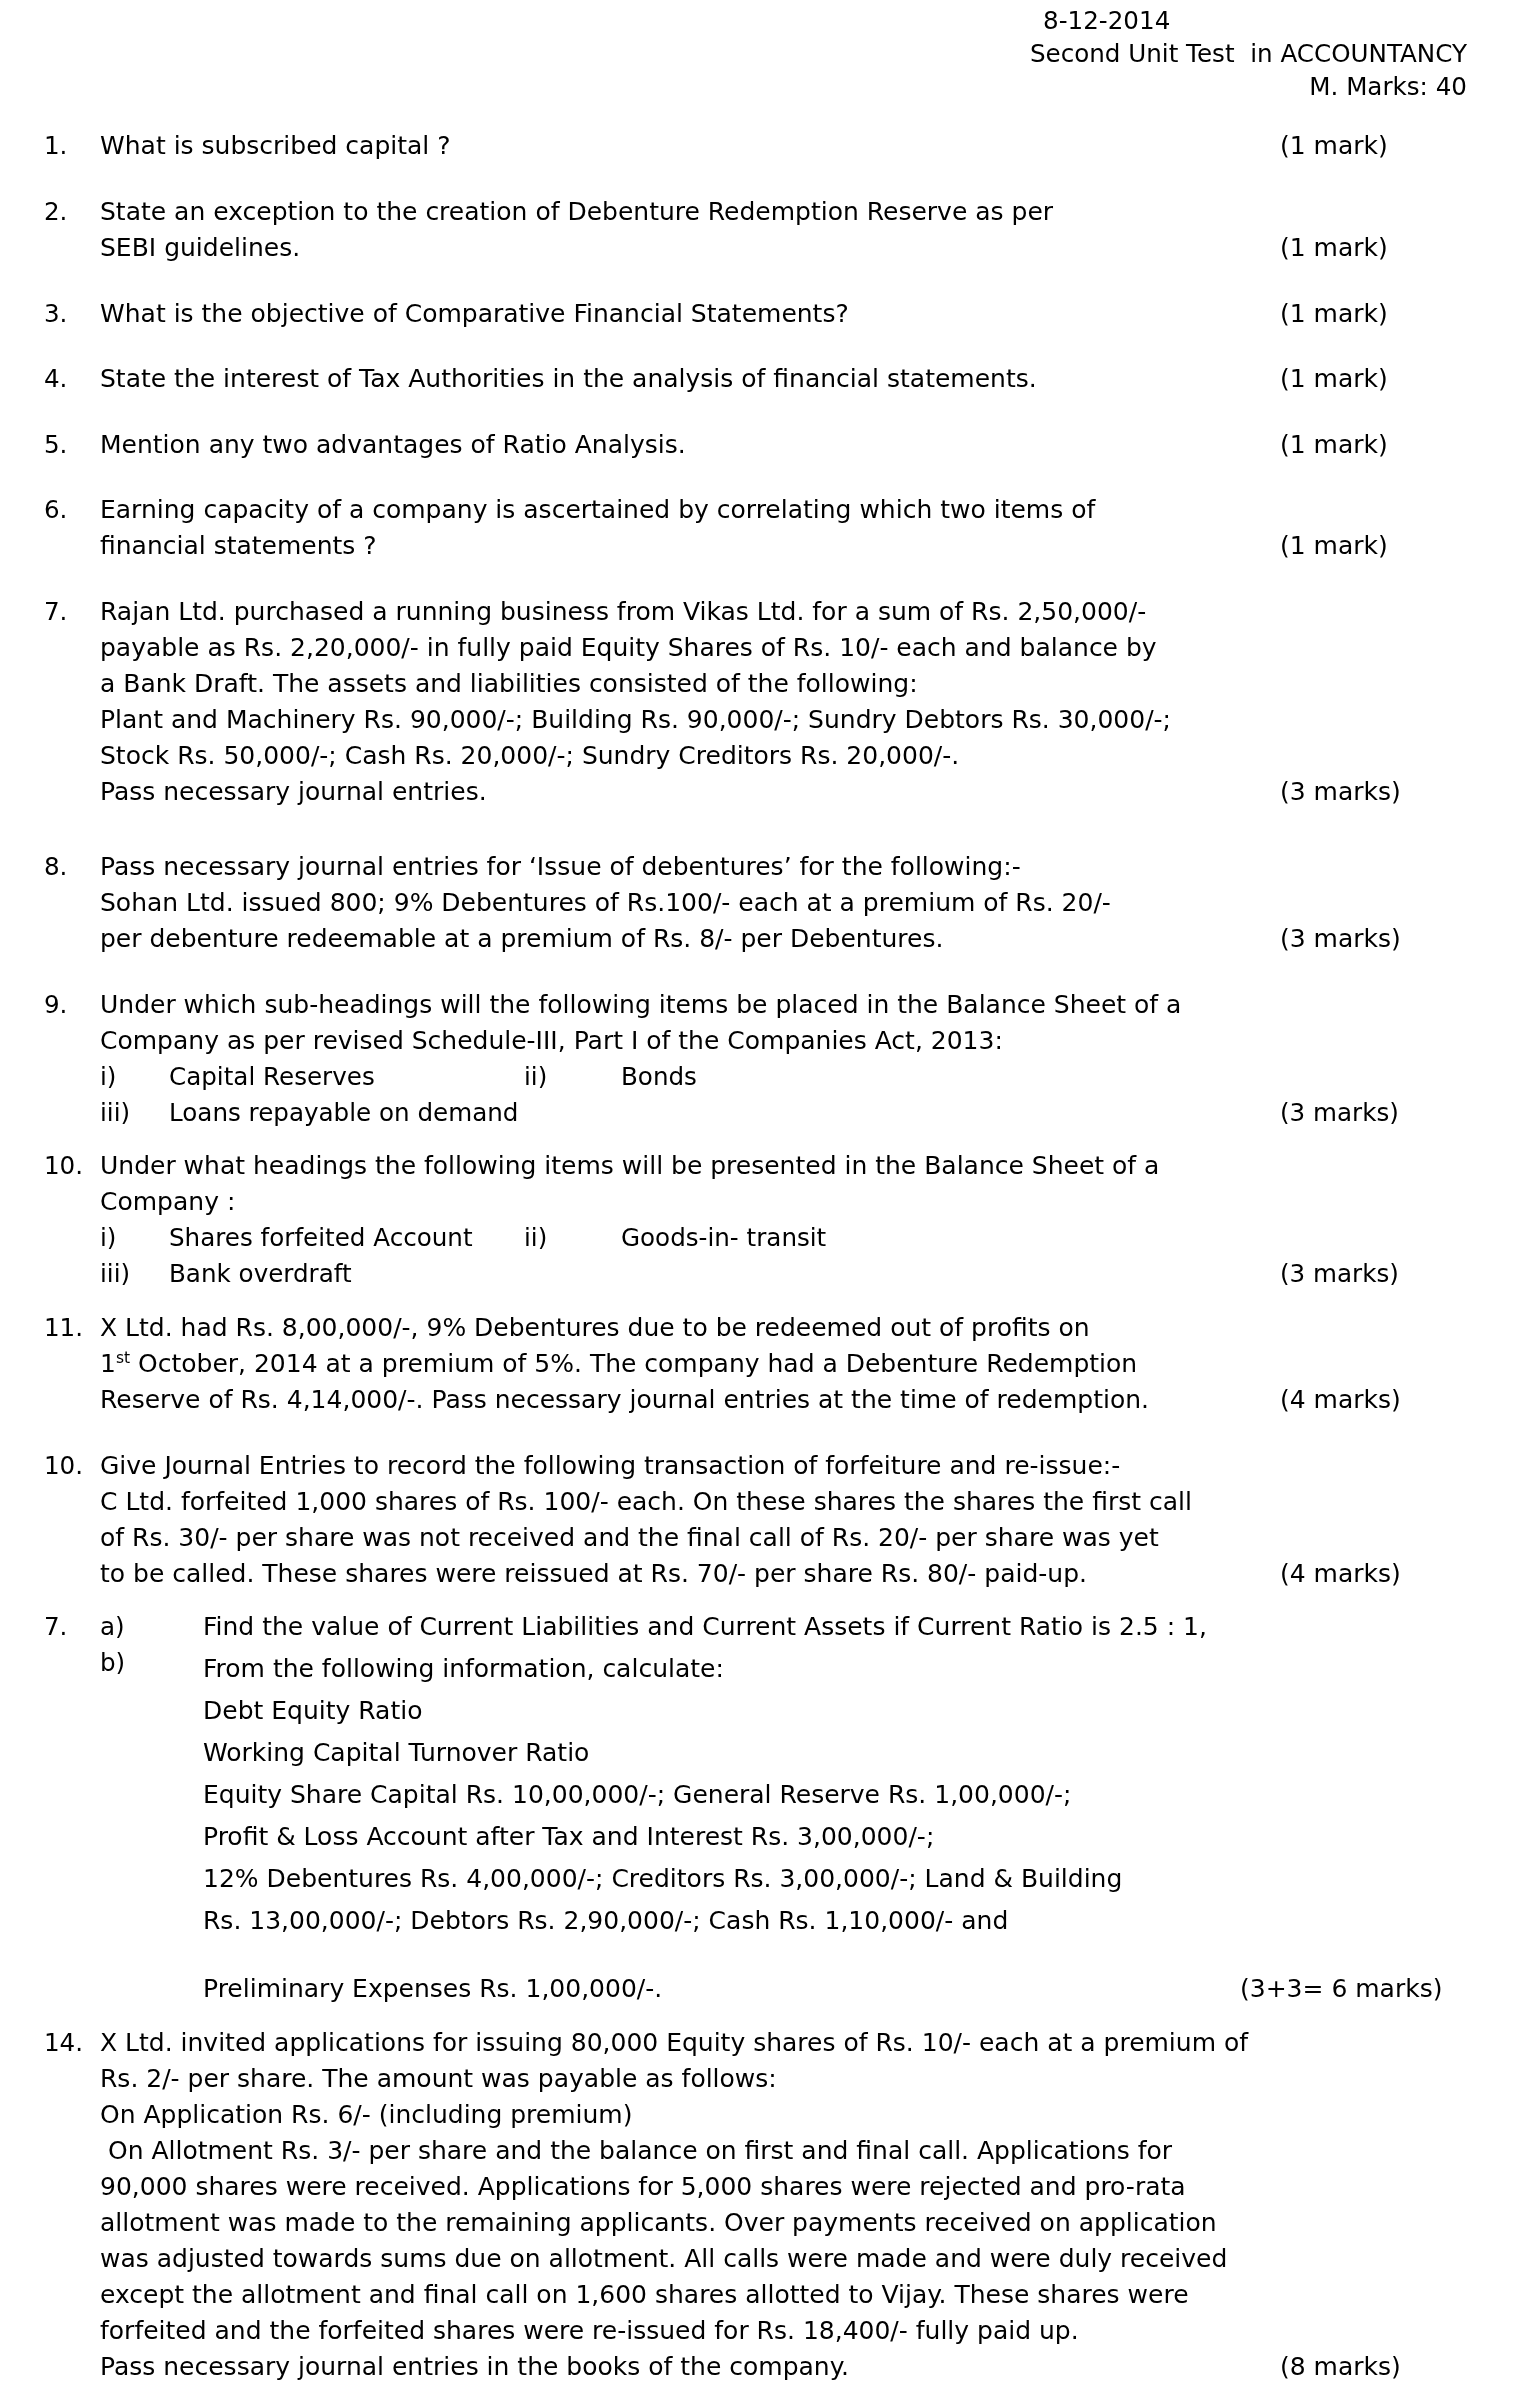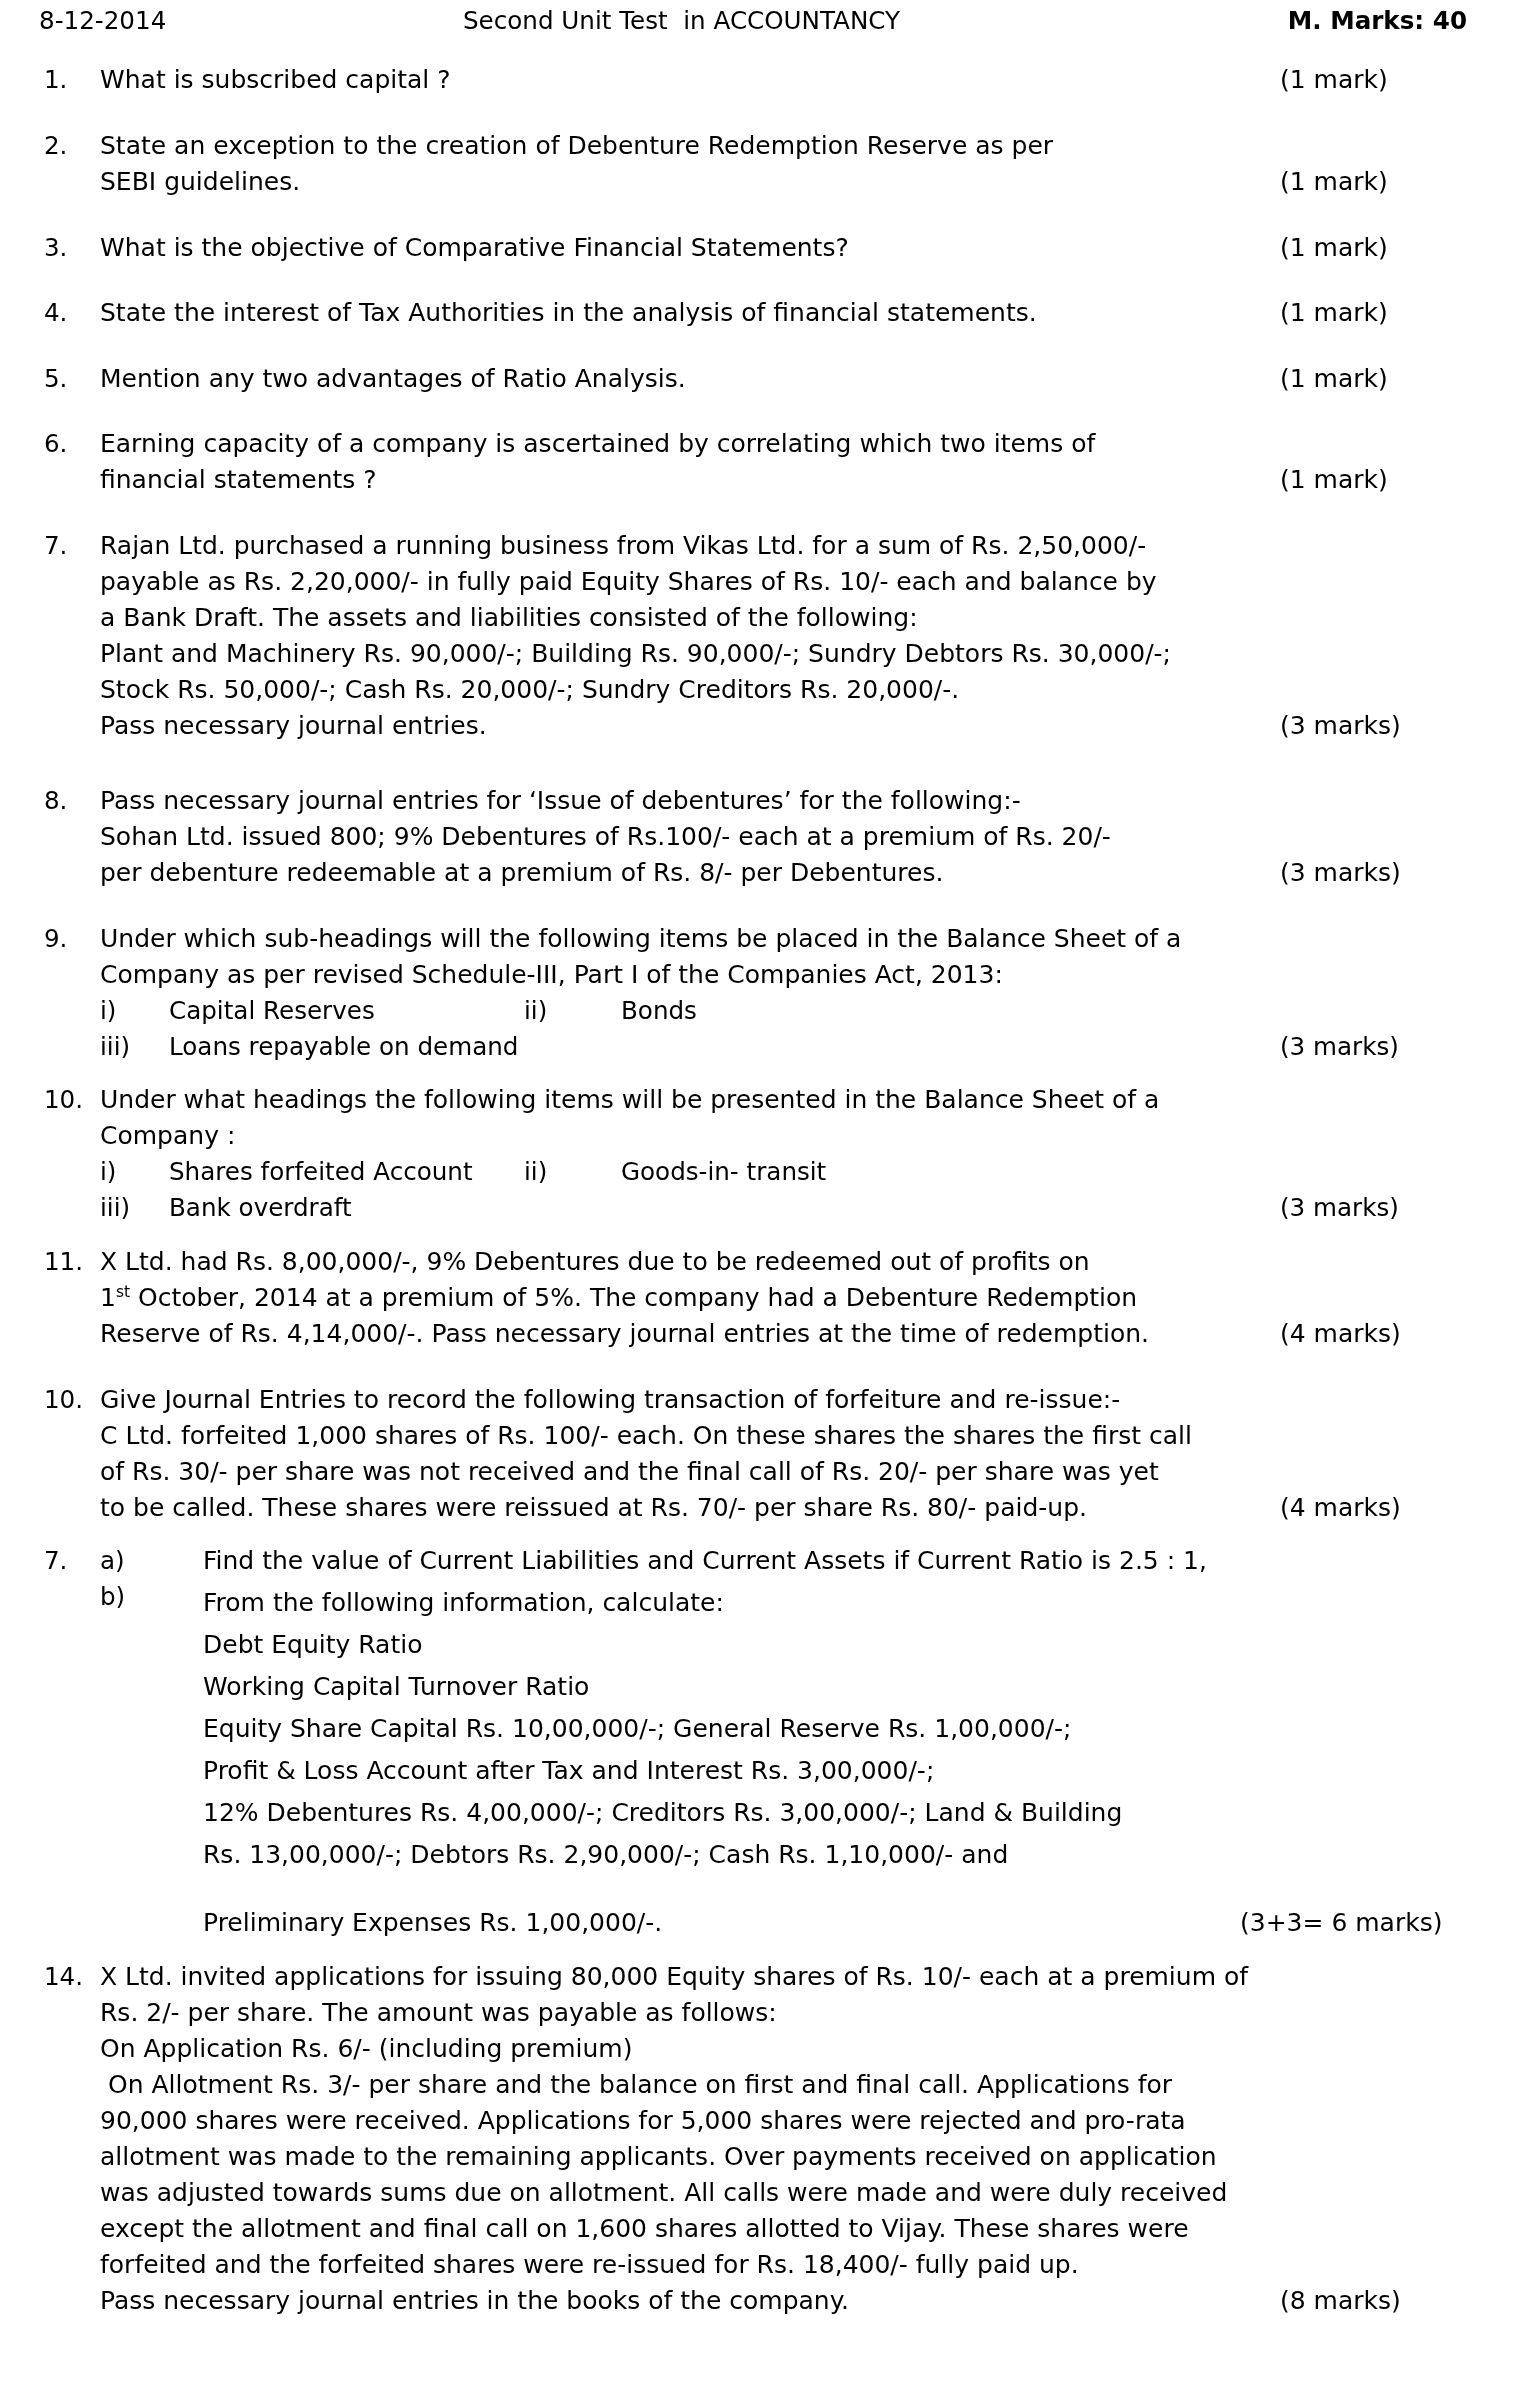--- a/index.html
+++ b/index.html
@@ -23,24 +23,25 @@
   }
 
   
   .exam-header {
     display: flex;
     align-items: flex-end;
     font-size: 24.6px;
     line-height: 33px;
     padding-top: 3.9px;
     white-space: pre;
+    flex-direction: column;
   }
   .exam-header .hdr-date { width: 424px; flex: 0 0 auto; }
   .exam-header .hdr-title { flex: 1 1 auto; text-align: left; }
-  .exam-header .hdr-marks { flex: 0 0 auto; text-align: right; white-space: pre; font-weight: bold; }
+  .exam-header .hdr-marks { flex: 0 0 auto; text-align: right; white-space: pre; }
 
   
   .q-list {
     margin-top: 25.6px;
   }
   .q-block {
     display: flex;
     align-items: flex-start;
     margin-bottom: 29.6px;
   }

